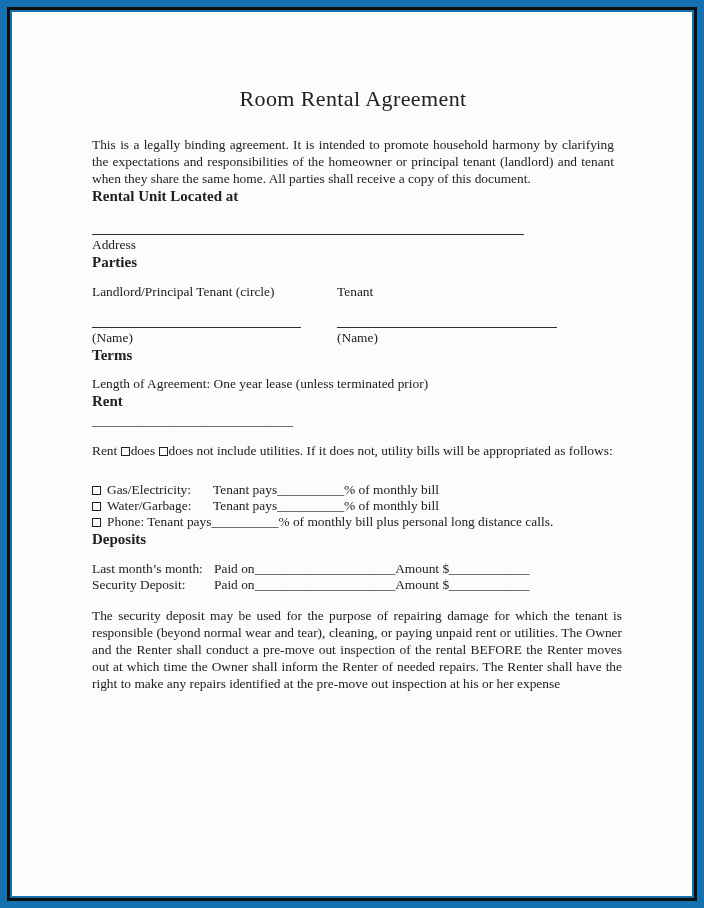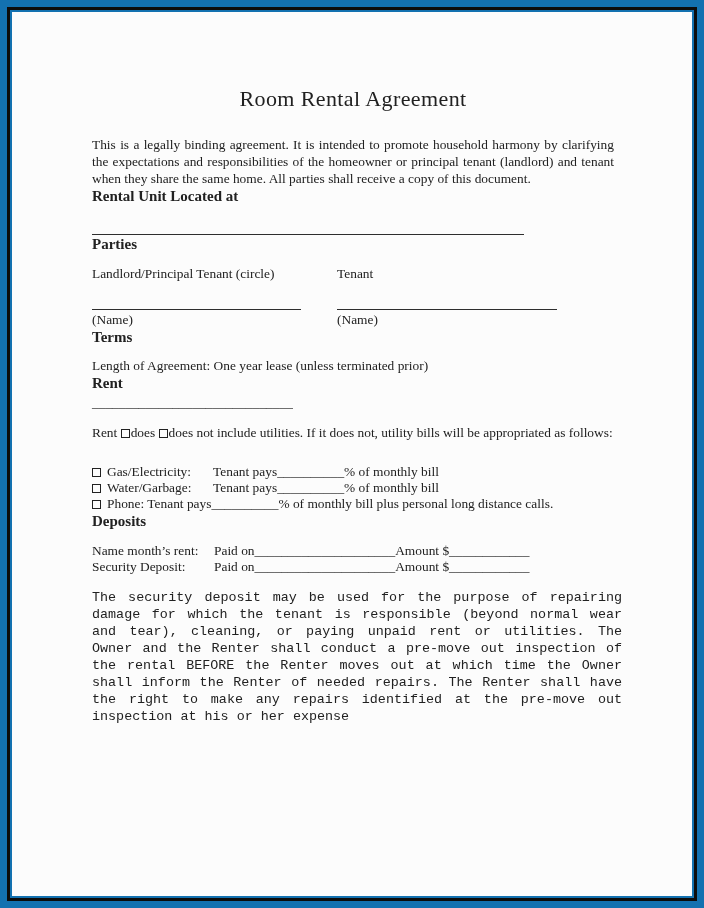--- a/index.html
+++ b/index.html
@@ -69,36 +69,37 @@
   .util-label{display:inline-block;width:106px;flex:0 0 106px;}
   .cb{
     display:inline-block;width:9px;height:9px;box-sizing:border-box;
     border:1.4px solid var(--ink);vertical-align:-0.5px;flex:0 0 9px;
   }
   .util-row .cb{margin-right:6px;align-self:center;}
   .cb.tight{margin-right:1px;}
   .dep-rows{margin-top:13px;line-height:16px;}
   .dep-row{display:flex;}
   .dep-label{display:inline-block;width:122px;flex:0 0 122px;}
-  .security-par{margin-top:14px;width:530px;font-family:Liberation Mono, monospace;}
+  .security-par{margin-top:14px;width:530px;}
 </style>
 </head>
 <body>
 
 <div class="frame-outer">
   <div class="frame-black">
     <div class="frame-inner">
       <div class="page">
 
         <h1 class="doc-title">Room Rental Agreement</h1>
 
         <p class="intro just">This is a legally binding agreement. It is intended to promote household harmony by clarifying the expectations and responsibilities of the homeowner or principal tenant (landlord) and tenant when they share the same home. All parties shall receive a copy of this document.</p>
 
         <h2 class="sec sec-rental">Rental Unit Located at</h2>
         <div class="blank-line address-line"></div>
+        <div class="small-label">Address</div>
 
         <h2 class="sec sec-parties">Parties</h2>
         <div class="two-col">
           <div class="col-left">
             <div>Landlord/Principal Tenant (circle)</div>
             <div class="blank-line name-line-left"></div>
             <div class="small-label">(Name)</div>
           </div>
           <div class="col-right">
             <div>Tenant</div>
@@ -137,21 +138,21 @@
             <span class="cb"></span>
               <span>Phone: Tenant pays </span>
               <span>__________</span>
               <span>% of monthly bill plus personal long distance calls.</span>
           </div>
         </div>
 
         <h2 class="sec sec-deposits">Deposits</h2>
         <div class="dep-rows">
           <div class="dep-row">
-            <span class="dep-label">Name month’s rent:</span>
+            <span class="dep-label">Last month’s month:</span>
               <span>Paid on </span>
               <span>_____________________</span>
               <span> Amount $</span>
               <span>____________</span>
           </div>
           <div class="dep-row">
             <span class="dep-label">Security Deposit:</span>
               <span>Paid on </span>
               <span>_____________________</span>
               <span> Amount $</span>

